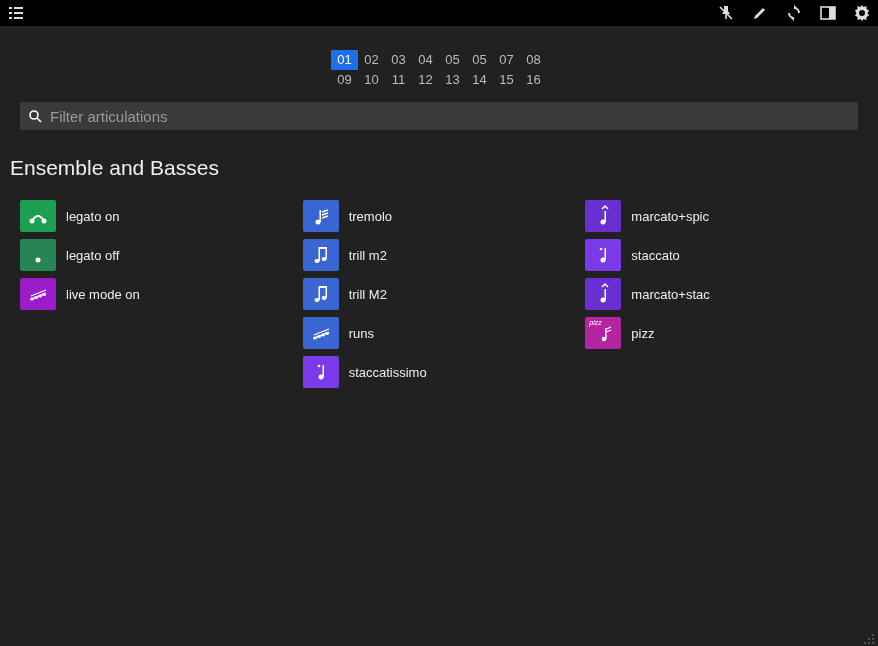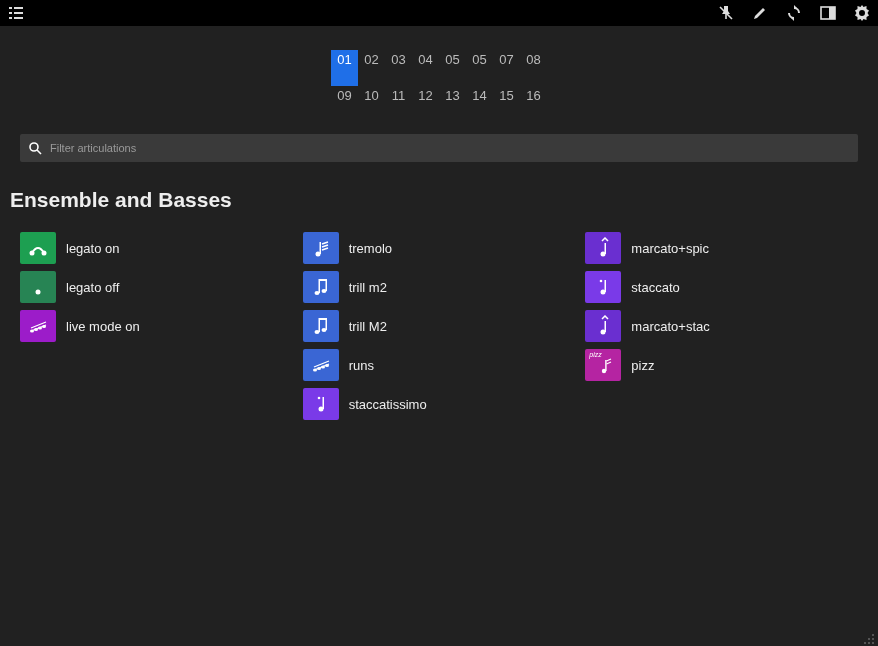--- a/index.html
+++ b/index.html
@@ -41,21 +41,21 @@
       margin-top: 24px;
       text-align: center;
     }
     .channel-row {
       display: flex;
       justify-content: center;
       gap: 0;
     }
     .channel-cell {
       width: 27px;
-      height: 36px;
+      height: 20px;
       line-height: 20px;
       font-size: 13px;
       color: #bbbbbb;
       cursor: pointer;
     }
     .channel-cell.selected {
       background: #1f6fe8;
       color: #ffffff;
     }
     
@@ -68,27 +68,27 @@
       padding: 0 8px;
       border-radius: 2px;
     }
     .filter-bar svg { width: 14px; height: 14px; fill: #9a9a9a; margin-right: 8px; }
     .filter-input {
       flex: 1;
       background: transparent;
       border: none;
       outline: none;
       color: #e5e5e5;
-      font-size: 11px;
+      font-size: 15px;
     }
     .filter-input::placeholder { color: #9a9a9a; }
     
     .section-title {
       font-size: 21px;
-      font-weight: 700;
+      font-weight: 400;
       color: #eeeeee;
       margin: 26px 10px 0 10px;
     }
     
     .artic-grid {
       display: grid;
       grid-template-columns: repeat(3, 1fr);
       column-gap: 0;
       margin: 20px 10px 0 20px;
     }

